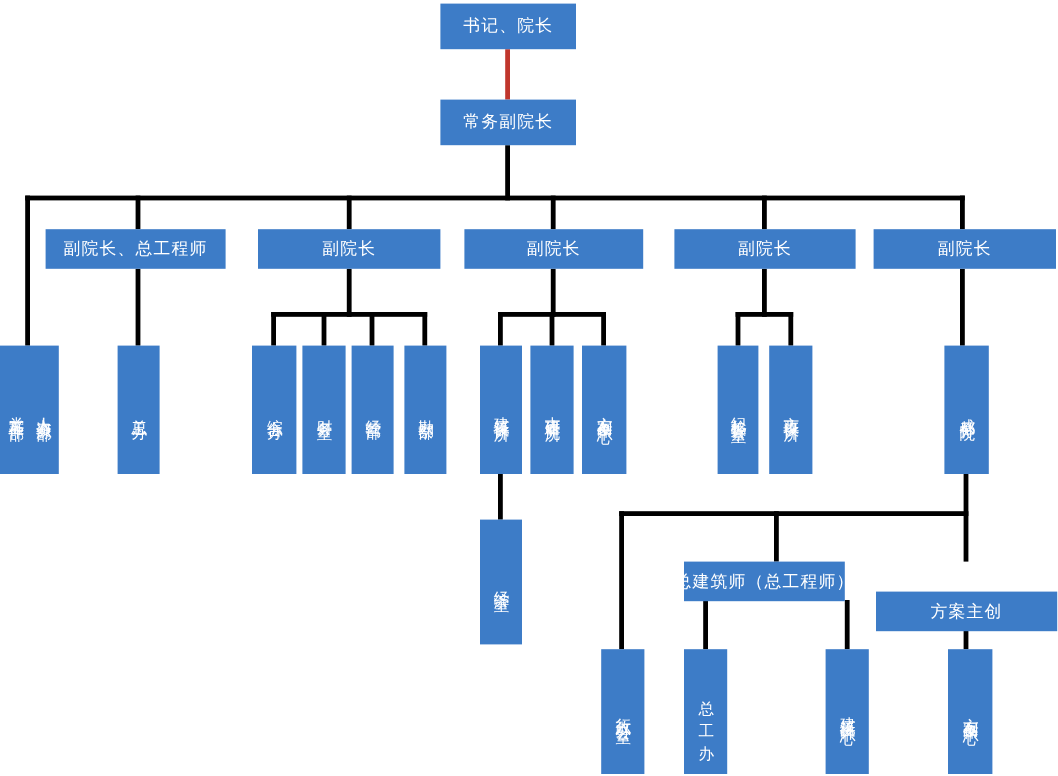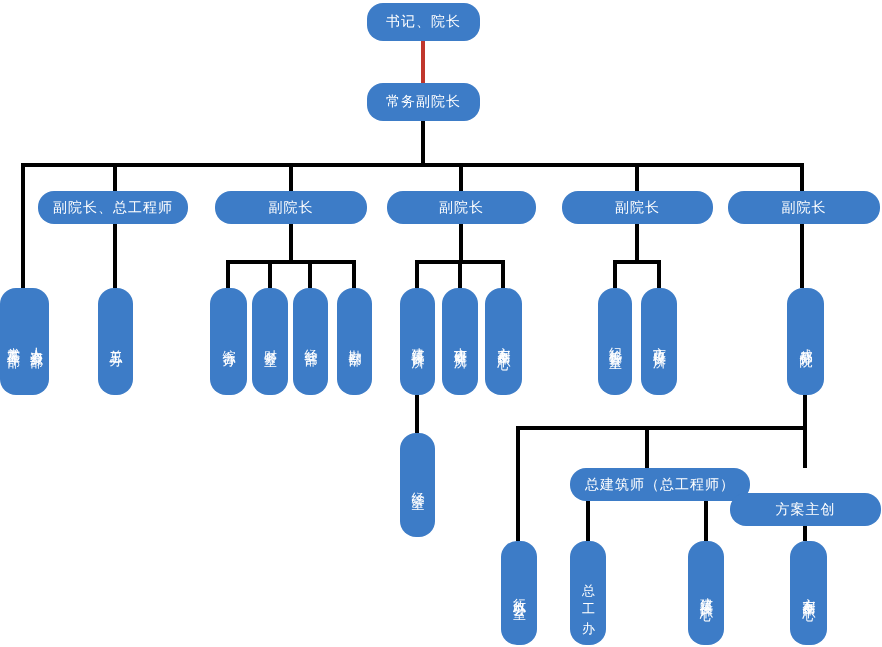--- a/index.html
+++ b/index.html
@@ -19,21 +19,20 @@
     background: var(--node-fill, #3D7CC7);
     color: var(--node-text, #ffffff);
     display: flex;
     align-items: center;
     justify-content: center;
     font-size: 14px;
     letter-spacing: 1px;
     box-sizing: border-box;
     text-align: center;
     white-space: nowrap;
-    border-radius: 16px;
   }
   .vnode {
     writing-mode: vertical-rl;
     text-orientation: upright;
     font-size: 13px;
     letter-spacing: 2px;
     white-space: normal;
   }
   .dual {
     gap: 5px;
@@ -117,21 +116,21 @@
   <div class="node vnode" style="left:337px;top:288px;width:35px;height:107px">勘察部</div>
   <div class="node vnode" style="left:400px;top:288px;width:35px;height:107px">建筑设计所</div>
   <div class="node vnode" style="left:442px;top:288px;width:36px;height:107px">古建研究所</div>
   <div class="node vnode" style="left:485px;top:288px;width:37px;height:107px">方案创作中心</div>
   <div class="node vnode" style="left:598px;top:288px;width:34px;height:107px">纪检督察室</div>
   <div class="node vnode" style="left:641px;top:288px;width:36px;height:107px">市政设计所</div>
   <div class="node vnode" style="left:787px;top:288px;width:37px;height:107px">成都分院</div>
 
   <div class="node vnode" style="left:400px;top:433px;width:35px;height:104px">经济室</div>
 
-  <div class="node" style="left:570px;top:468px;width:180px;height:33px">总建筑师（总工程师）</div>
+  <div class="node" style="left:570px;top:468px;width:134px;height:33px">总建筑师（总工程师）</div>
   <div class="node" style="left:730px;top:493px;width:151px;height:33px">方案主创</div>
 
   <div class="node vnode" style="left:501px;top:541px;width:36px;height:104px">行政办公室</div>
   <div class="node vnode" style="left:570px;top:541px;width:36px;height:104px">总 工 办</div>
   <div class="node vnode" style="left:688px;top:541px;width:36px;height:104px">建筑设计中心</div>
   <div class="node vnode" style="left:790px;top:541px;width:37px;height:104px">方案创作中心</div>
 
 </div>
 
 </body></html>

